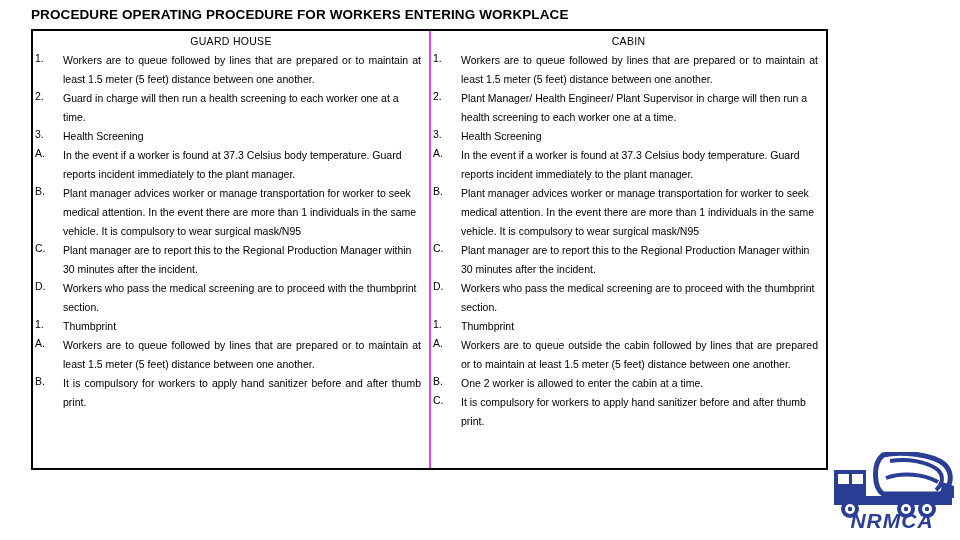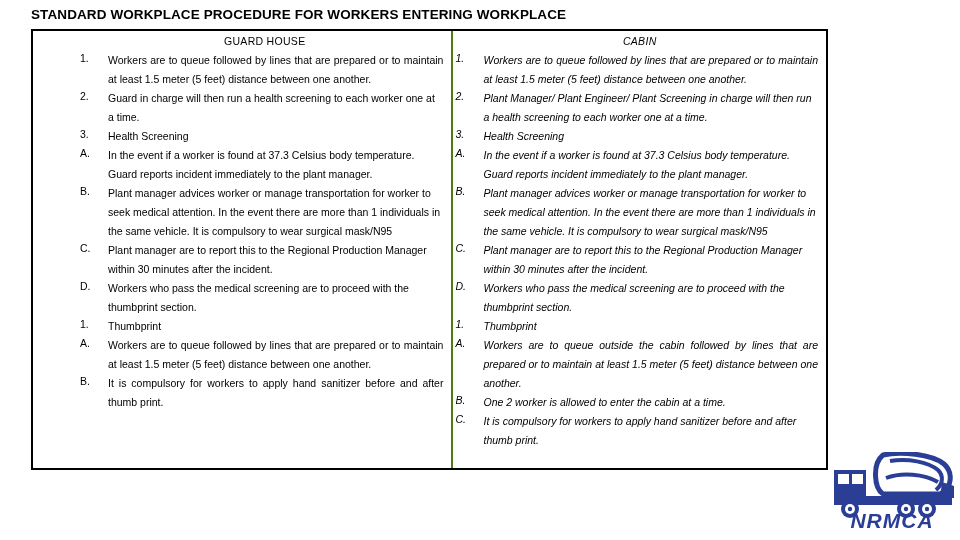--- a/index.html
+++ b/index.html
@@ -38,26 +38,24 @@
     display: flex;
   }
 
   .column {
     box-sizing: border-box;
     position: relative;
     padding: 0;
   }
   .col-left {
     width: 399px;
-    border-right: 2px solid #4d7c0f;
-    margin-left: 45px;
+    border-right: 2px solid #d946ef;
   }
   .col-right {
     width: 396px;
-    font-style: italic;
   }
 
   .col-header {
     text-align: center;
     font-size: 10.5px;
     line-height: 13px;
     padding-top: 4px;
     padding-bottom: 3px;
     letter-spacing: 0.3px;
   }
@@ -110,21 +108,21 @@
     top: 452px;
     width: 128px;
     height: 78px;
     text-align: right;
   }
   #logo svg { display: block; }
 </style>
 </head>
 <body>
 
-<div id="page-title">STANDARD WORKPLACE PROCEDURE FOR WORKERS ENTERING WORKPLACE</div>
+<div id="page-title">PROCEDURE OPERATING PROCEDURE FOR WORKERS ENTERING WORKPLACE</div>
 
 <div id="sop-table">
 
   <div class="column col-left">
     <div class="col-header">GUARD HOUSE</div>
     <div class="items">
         <div class="item">
           <div class="marker">1.</div>
           <div class="body-text justify">Workers are to queue followed by lines that are prepared or to maintain at least 1.5 meter (5 feet) distance between one another.</div>
         </div>
@@ -169,21 +167,21 @@
 
   <div class="column col-right">
     <div class="col-header">CABIN</div>
     <div class="items">
         <div class="item">
           <div class="marker">1.</div>
           <div class="body-text justify">Workers are to queue followed by lines that are prepared or to maintain at least 1.5 meter (5 feet) distance between one another.</div>
         </div>
         <div class="item">
           <div class="marker">2.</div>
-          <div class="body-text">Plant Manager/ Plant Engineer/ Plant Screening in charge will then run a health screening to each worker one at a time.</div>
+          <div class="body-text">Plant Manager/ Health Engineer/ Plant Supervisor in charge will then run a health screening to each worker one at a time.</div>
         </div>
         <div class="item">
           <div class="marker">3.</div>
           <div class="body-text">Health Screening</div>
         </div>
         <div class="item">
           <div class="marker">A.</div>
           <div class="body-text">In the event if a worker is found at 37.3 Celsius body temperature. Guard reports incident immediately to the plant manager.</div>
         </div>
         <div class="item">

